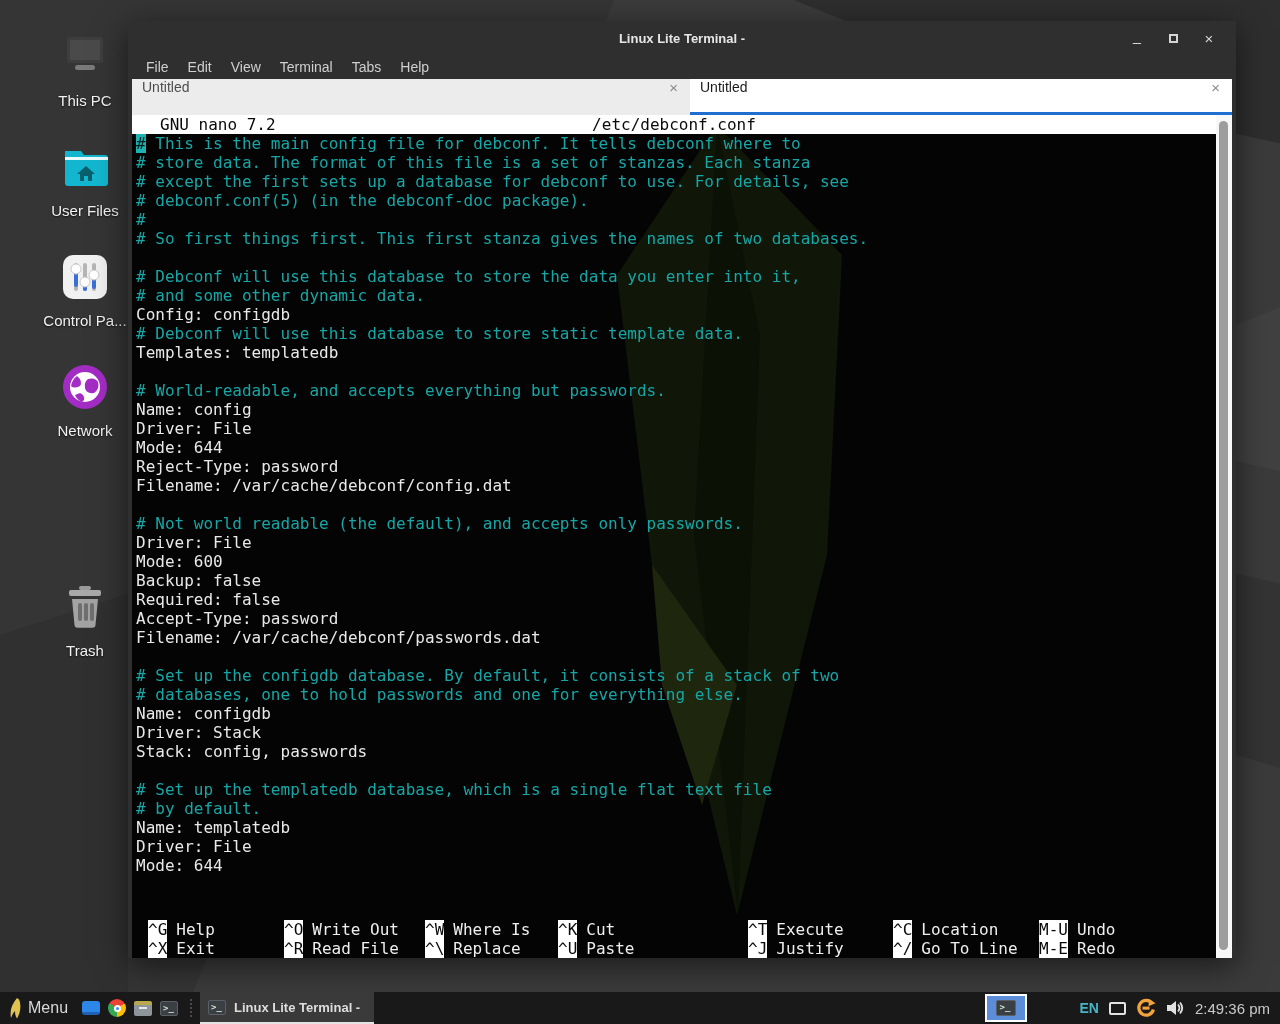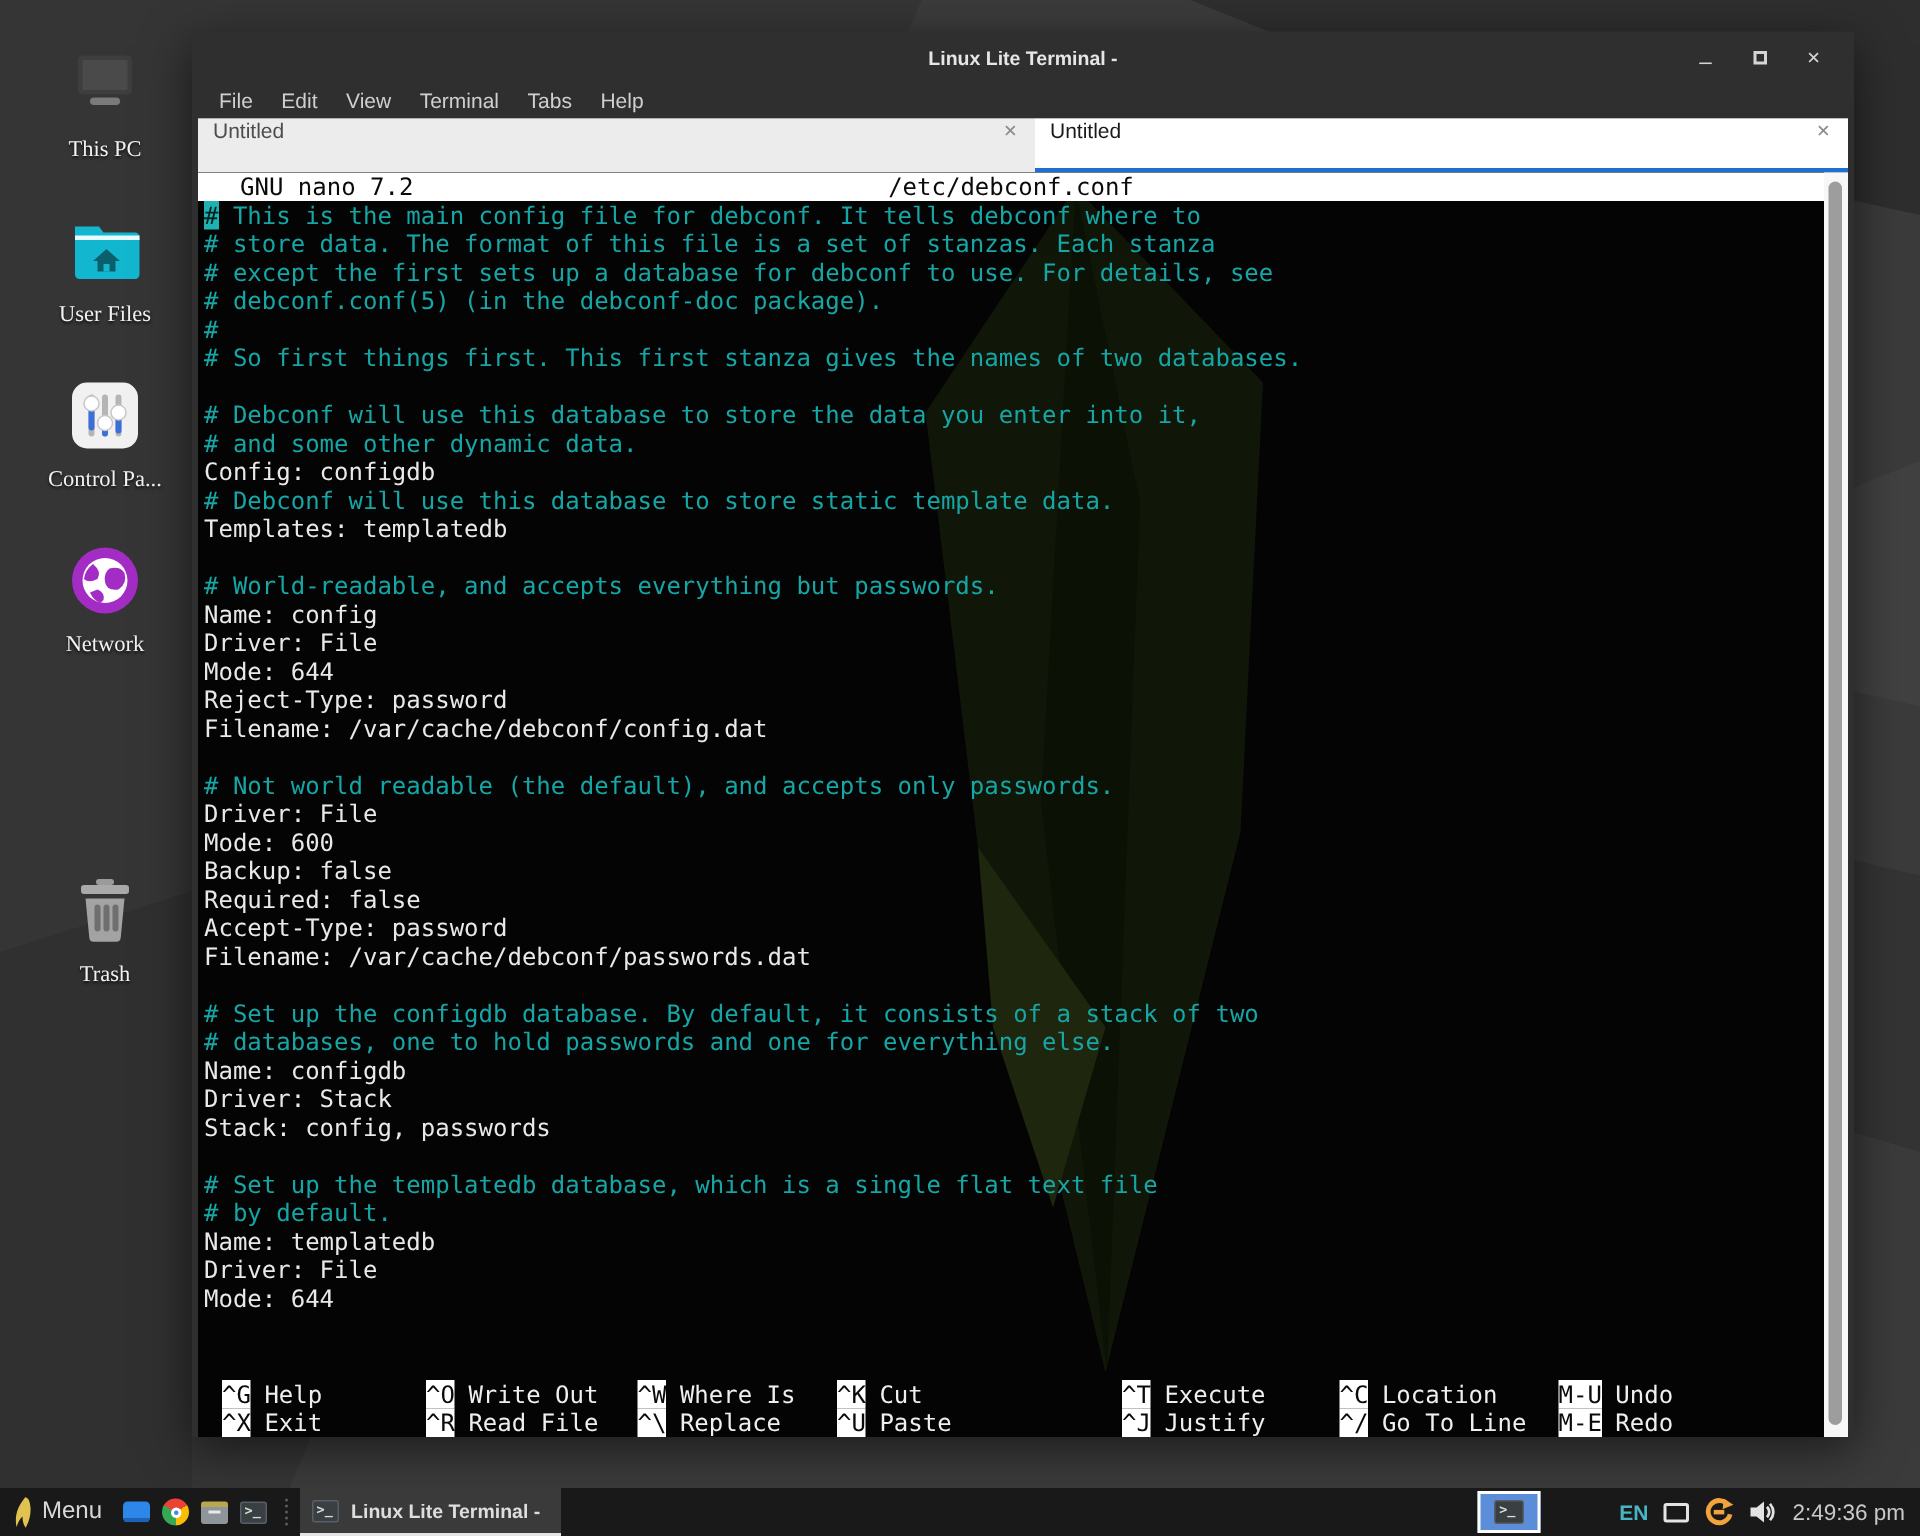--- a/index.html
+++ b/index.html
@@ -9,21 +9,21 @@
   
   .desktop { position:absolute; inset:0; background:#3b3b3b; }
   .bgshape { position:absolute; inset:0; }
   .bg1 { background:#353535; clip-path:polygon(0 0,48% 0,14% 100%,0 100%); }
   .bg2 { background:#2e2e2e; clip-path:polygon(62% 0,100% 0,100% 14%,78% 8%); }
   .bg3 { background:#414141; clip-path:polygon(100% 30%,100% 46%,93% 44%,94% 33%); }
   .bg4 { background:#343434; clip-path:polygon(93% 55%,100% 57%,100% 75%,92% 72%); }
   .bg5 { background:#303030; clip-path:polygon(0 62%,10% 58%,10% 100%,0 100%); }
 
   
-  .dicon { position:absolute; left:14px; width:112px; text-align:center; cursor:default;font-family:Liberation Serif, serif; }
+  .dicon { position:absolute; left:29px; width:112px; text-align:center; cursor:default; }
   .dicon .glyph { height:58px; display:flex; align-items:center; justify-content:center; }
   .dicon .dlabel { margin-top:6px; color:#f2f2f2; font-size:15px; text-shadow:0 1px 2px rgba(0,0,0,.8); }
 
   
   .window { position:absolute; left:128px; top:21px; width:1108px; height:937px;
             background:#2f2f2f; box-shadow:0 8px 30px rgba(0,0,0,.55); padding:0 4px 4px 4px; }
   .titlebar { height:34px; display:flex; align-items:center; position:relative; }
   .title { position:absolute; left:0; right:0; text-align:center; color:#e6e6e6; font-size:13px; font-weight:bold; }
   .winbtns { margin-left:auto; display:flex; gap:14px; padding-right:12px; z-index:2; }
   .wbtn { width:22px; height:22px; display:flex; align-items:center; justify-content:center;

